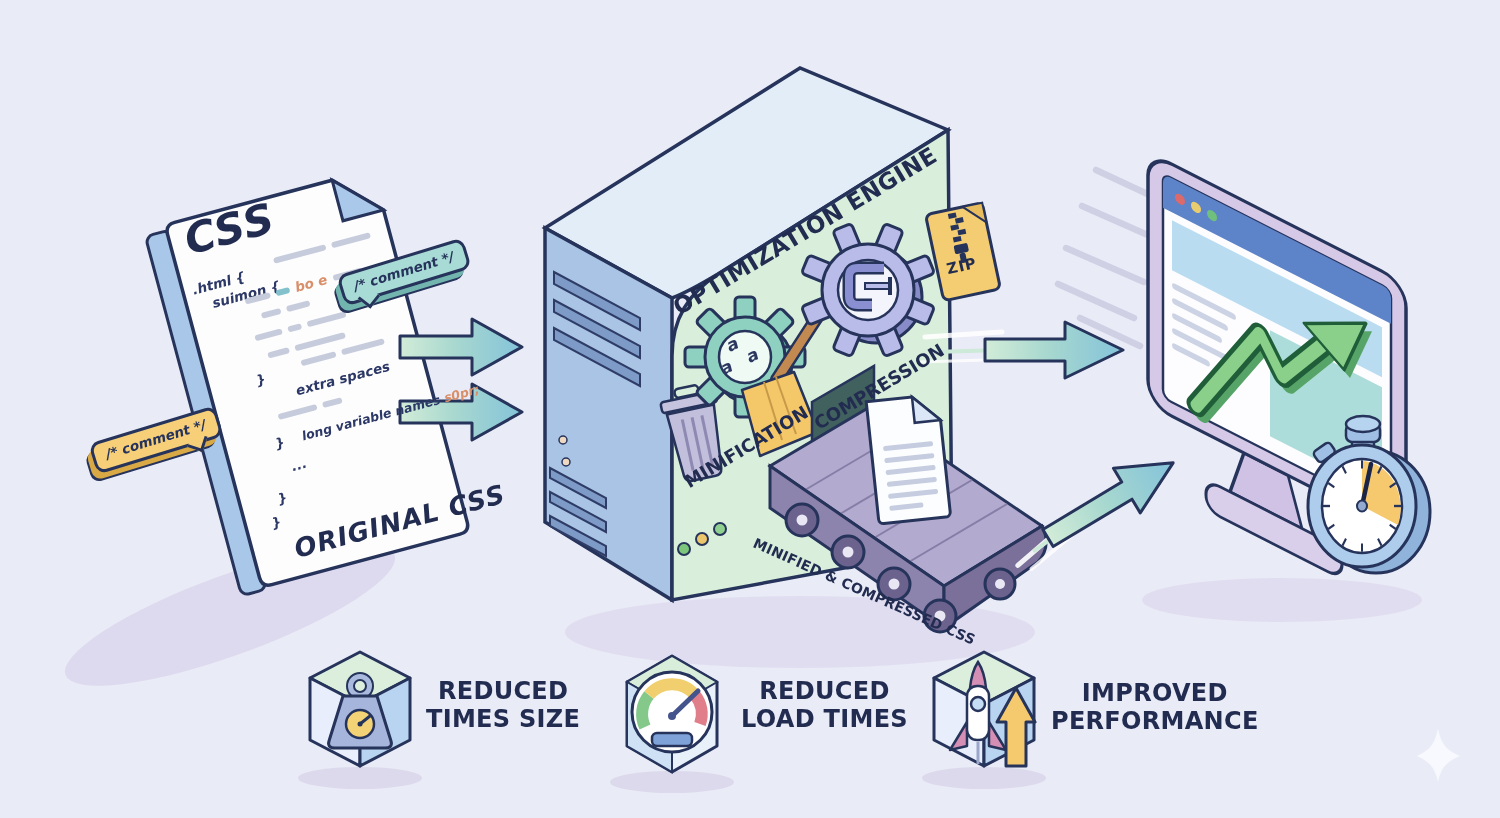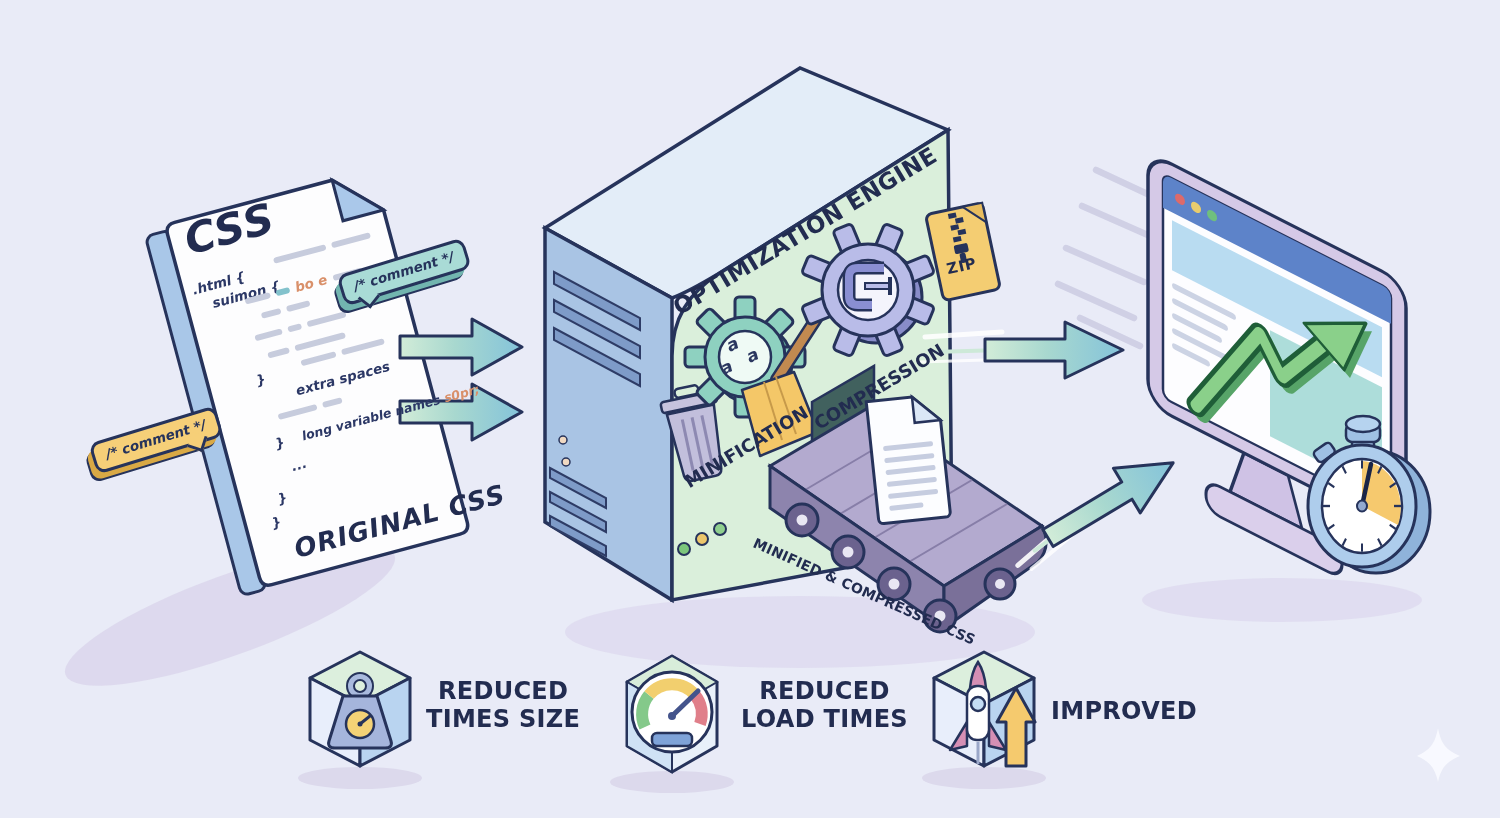--- a/index.html
+++ b/index.html
@@ -389,17 +389,18 @@
 <div class="lbl output-label">MINIFIED &amp; COMPRESSED CSS</div>
 
 <div class="benefit-text" style="left:426px;top:678px">
   <span>REDUCED</span>
   <span>TIMES SIZE</span>
 </div>
 <div class="benefit-text" style="left:741px;top:678px">
   <span>REDUCED</span>
   <span>LOAD TIMES</span>
 </div>
-<div class="benefit-text" style="left:1051px;top:698px">
+<div class="benefit-text" style="left:1051px;top:680px">
   <span>IMPROVED</span>
+  <span>PERFORMANCE</span>
 </div>
 
 </div>
 
 </body></html>

